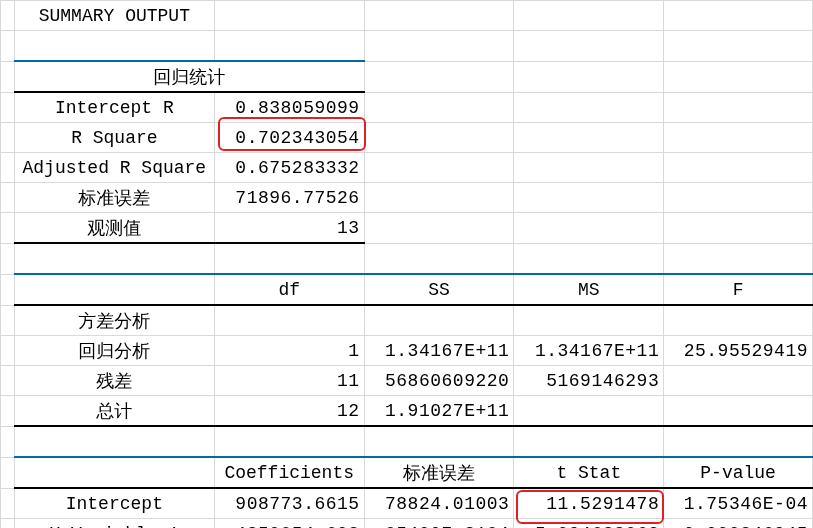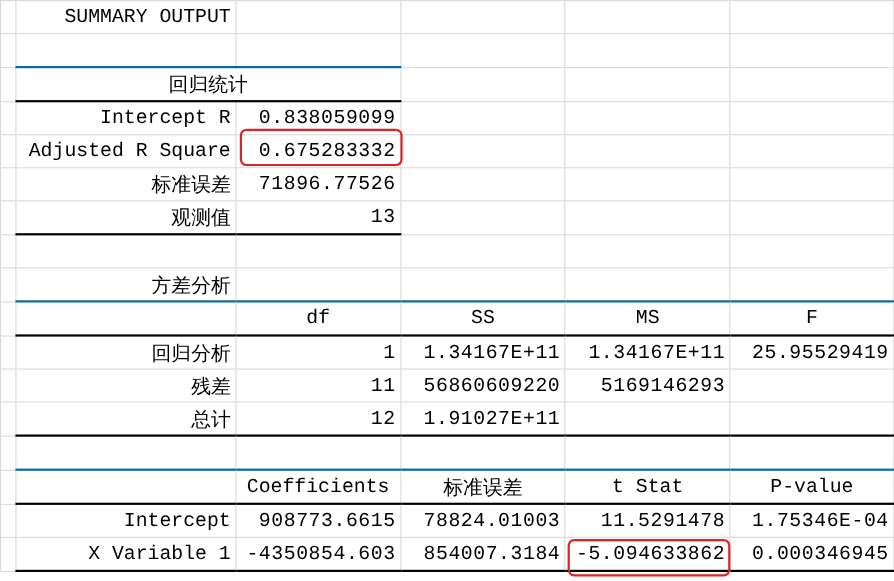--- a/index.html
+++ b/index.html
@@ -24,21 +24,21 @@
     vertical-align: middle;
     white-space: nowrap;
     overflow: hidden;
   }
   td.num {
     text-align: right;
     font-family: "Courier New", monospace;
     letter-spacing: 0.5px;
   }
   td.txt {
-    text-align: right;
+    text-align: center;
     font-family: "SimSun", "Courier New", monospace;
   }
   td.ctr {
     text-align: center;
     font-family: "SimSun", "Courier New", monospace;
   }
   td.bt { border-top: 2px solid #0369a1; }
   td.bb { border-bottom: 2px solid #000; }
   .hl-red {
     position: absolute;
@@ -91,20 +91,28 @@
   <tr>
     <td></td>
     <td class="txt">Intercept R</td>
     <td class="num">0.838059099</td>
     <td></td>
           <td></td>
           <td></td>
   </tr>
   <tr>
     <td></td>
+    <td class="txt">R Square</td>
+    <td class="num">0.702343054</td>
+    <td></td>
+          <td></td>
+          <td></td>
+  </tr>
+  <tr>
+    <td></td>
     <td class="txt">Adjusted R Square</td>
     <td class="num">0.675283332</td>
     <td></td>
           <td></td>
           <td></td>
   </tr>
   <tr>
     <td></td>
     <td class="txt">标准误差</td>
     <td class="num">71896.77526</td>
@@ -123,38 +131,38 @@
 
   <tr>
           <td></td>
           <td></td>
           <td></td>
           <td></td>
           <td></td>
           <td></td>
         </tr>
 
-  <tr>
-    <td></td>
-    <td class="txt">方差分析</td>
-    <td></td>
-          <td></td>
-          <td></td>
-          <td></td>
-  </tr>
   <tr>
     <td></td>
     <td class="bt bb"></td>
     <td class="ctr bt bb">df</td>
     <td class="ctr bt bb">SS</td>
     <td class="ctr bt bb">MS</td>
     <td class="ctr bt bb">F</td>
   </tr>
   <tr>
     <td></td>
+    <td class="txt">方差分析</td>
+    <td></td>
+          <td></td>
+          <td></td>
+          <td></td>
+  </tr>
+  <tr>
+    <td></td>
     <td class="txt">回归分析</td>
     <td class="num">1</td>
     <td class="num">1.34167E+11</td>
     <td class="num">1.34167E+11</td>
     <td class="num">25.95529419</td>
   </tr>
   <tr>
     <td></td>
     <td class="txt">残差</td>
     <td class="num">11</td>

